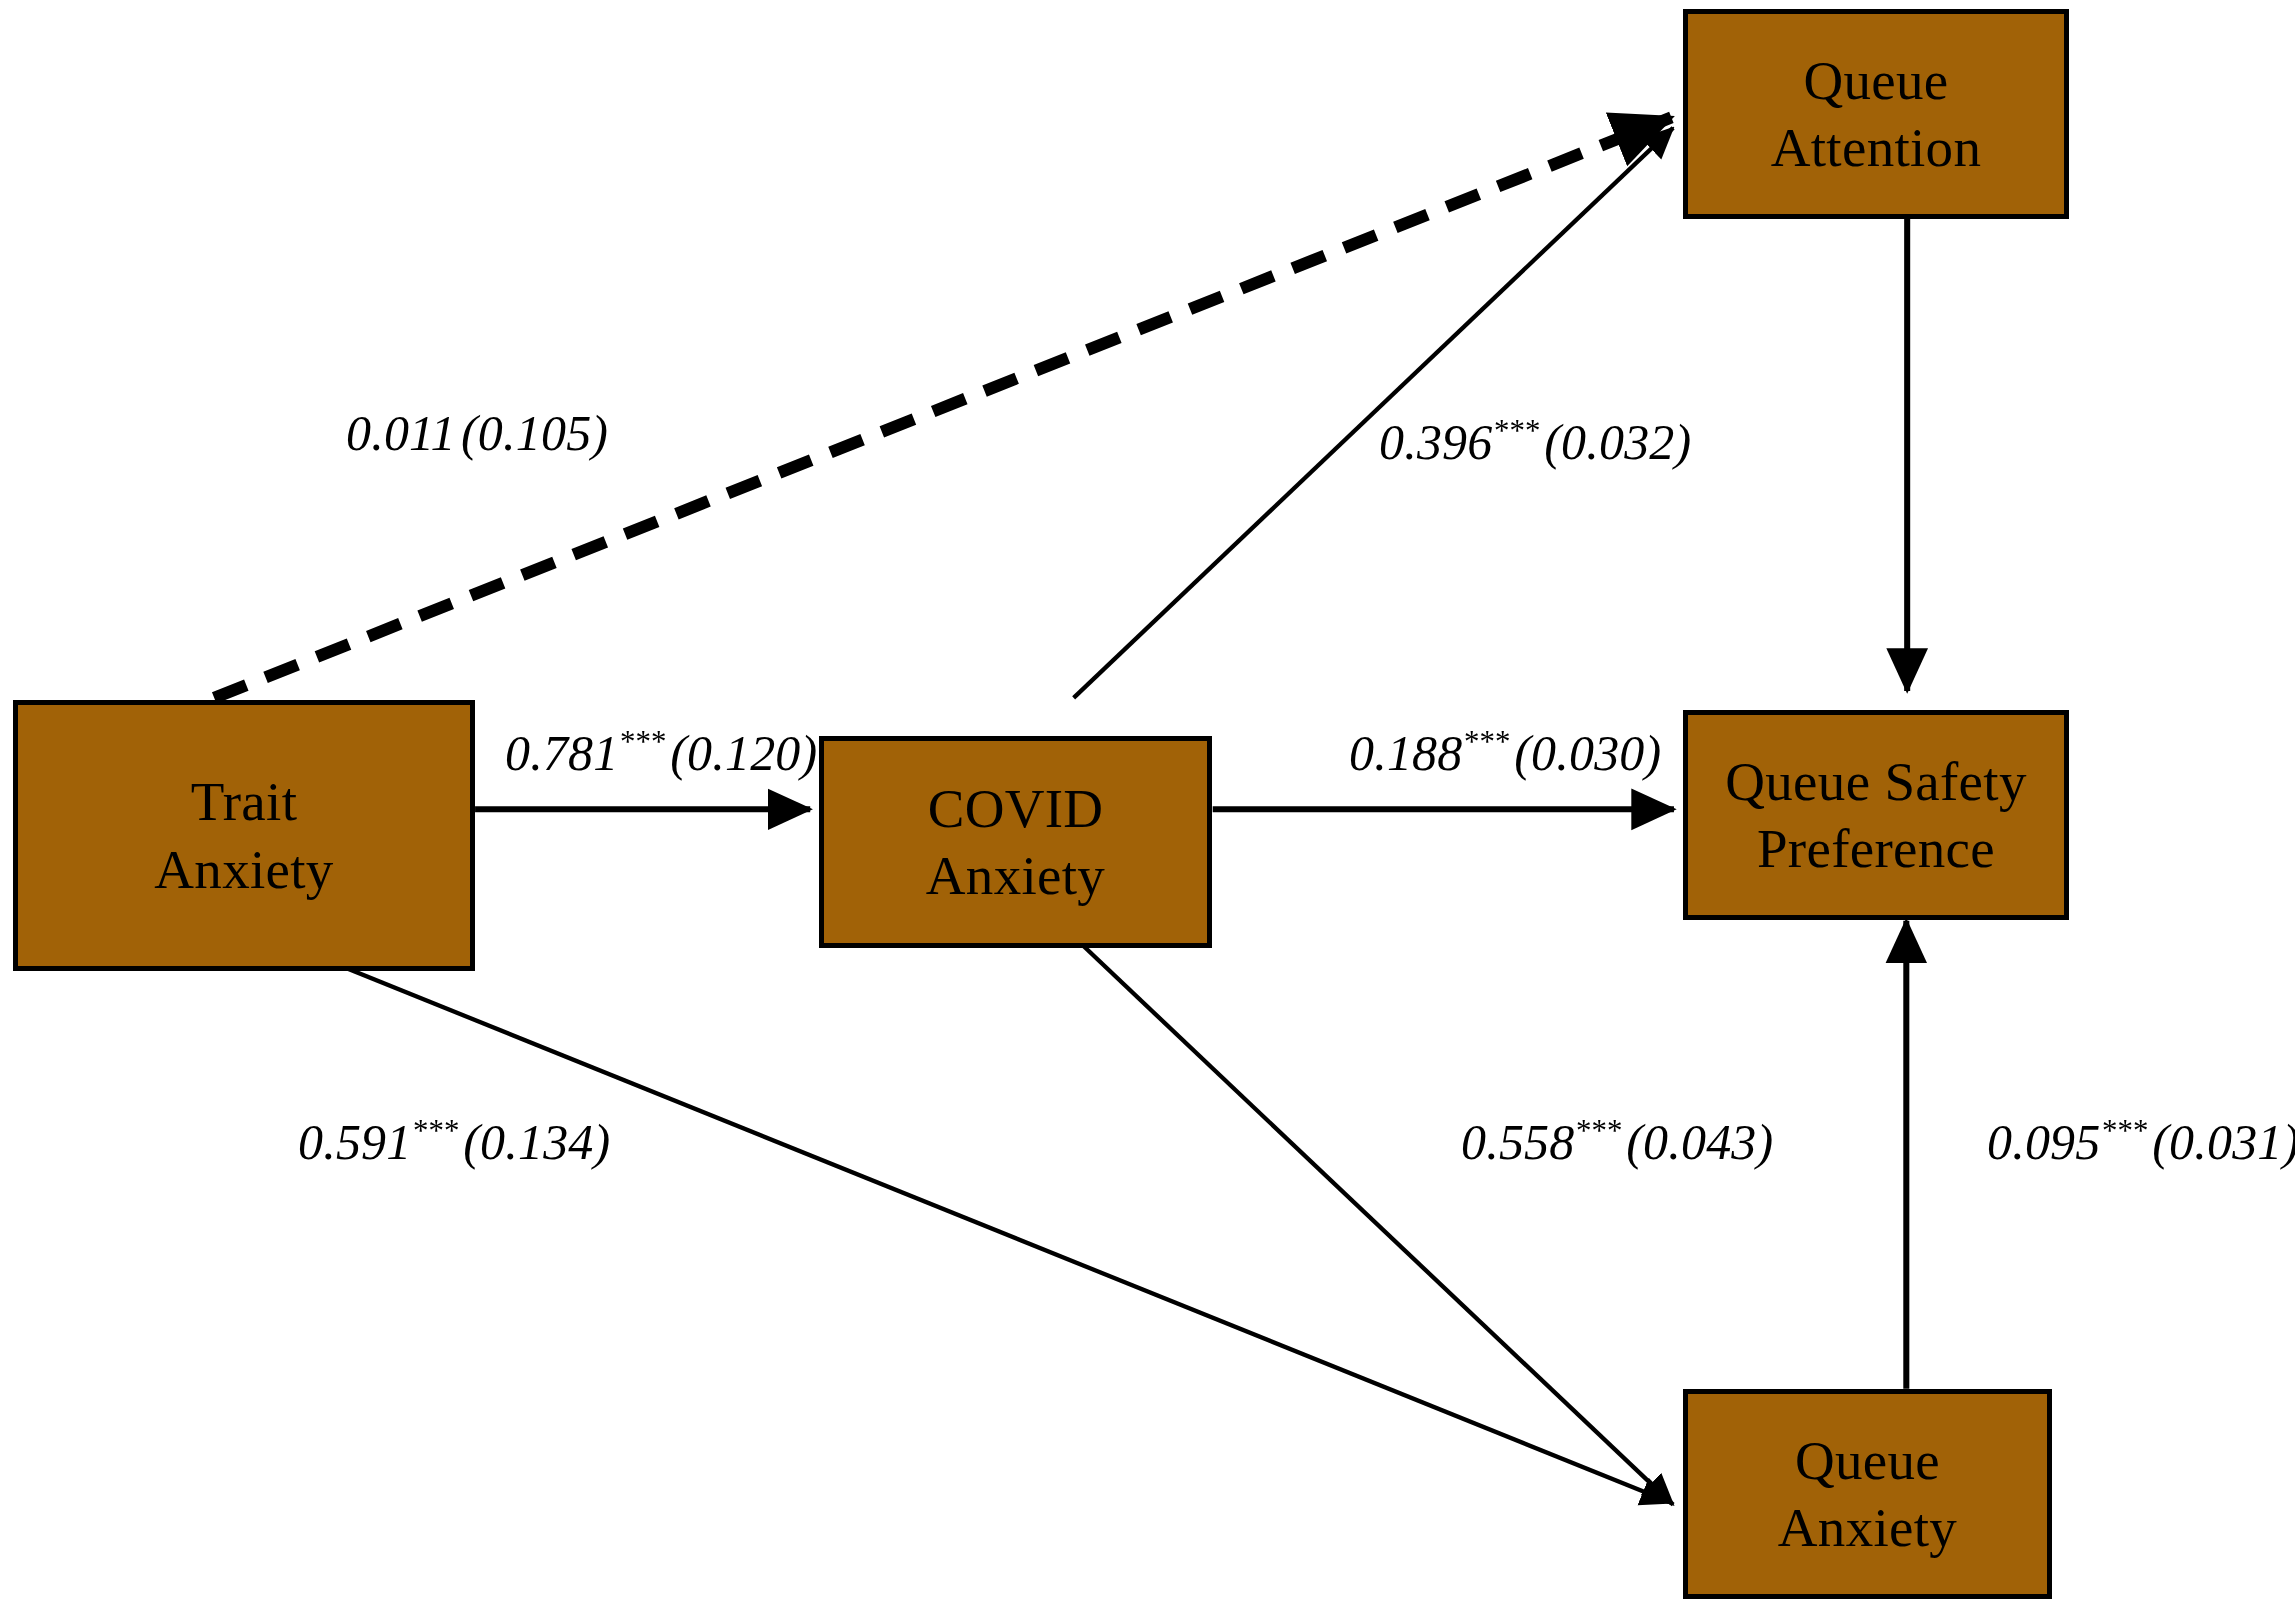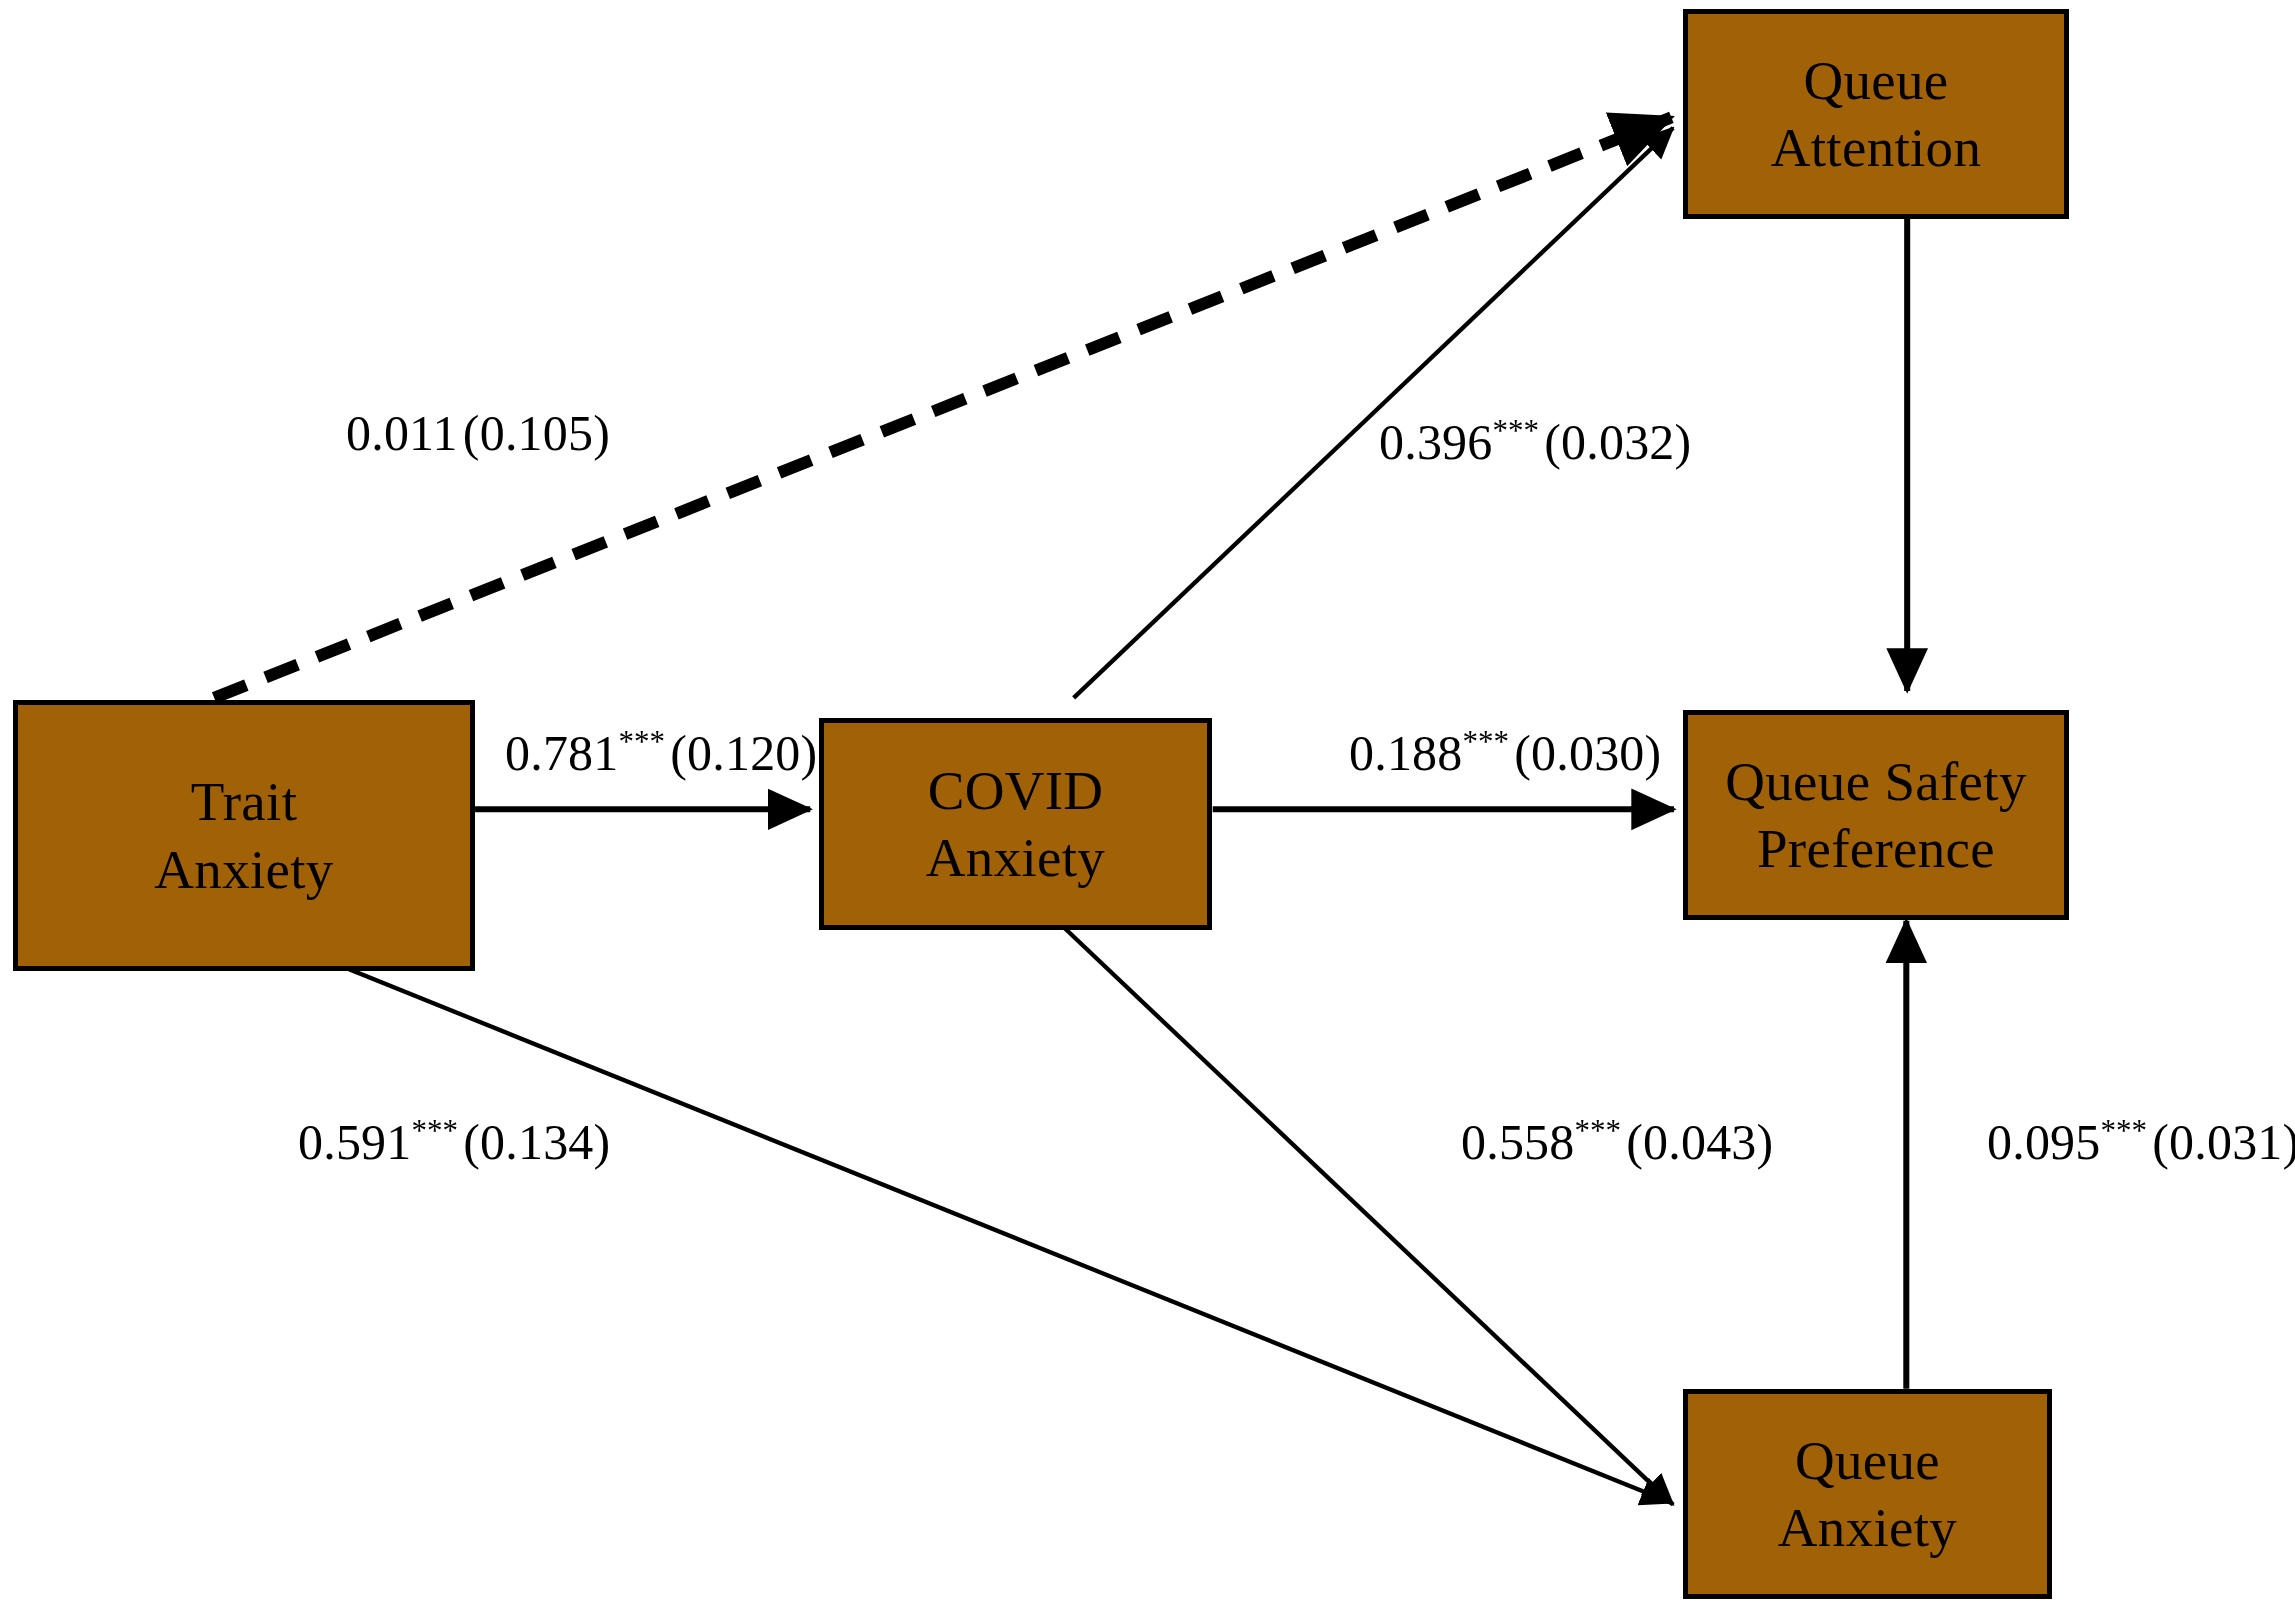--- a/index.html
+++ b/index.html
@@ -42,20 +42,21 @@
     z-index: 1;
     overflow: visible;
   }
   .edge-label {
     position: absolute;
     font-size: 50px;
     color: #000000;
     white-space: nowrap;
     z-index: 6;
     letter-spacing: 0.2px;
+    font-style: italic;
   }
   .edge-label sup {
     font-size: 0.62em;
     vertical-align: super;
     line-height: 0;
     letter-spacing: 0;
   }
   .edge-label .paren {
     margin-left: 5.2px;
   }
@@ -90,21 +91,21 @@
     <line x1="1215" y1="1058" x2="1937" y2="1742" stroke="#000000" stroke-width="5" marker-end="url(#arrowSolid)"></line>
 
     <line x1="2207" y1="1608" x2="2207" y2="1066" stroke="#000000" stroke-width="7" marker-end="url(#arrowSolid)"></line>
   </svg>
 
   <div class="node-box" style="left:13px; top:700px; width:462px; height:271px;">
     <div class="node-line">Trait</div>
     <div class="node-line">Anxiety</div>
   </div>
 
-  <div class="node-box" style="left:819px; top:718px; width:393px; height:212px;">
+  <div class="node-box" style="left:819px; top:736px; width:393px; height:212px;">
     <div class="node-line">COVID</div>
     <div class="node-line">Anxiety</div>
   </div>
 
   <div class="node-box" style="left:1683px; top:8.6px; width:386px; height:210px;">
     <div class="node-line">Queue</div>
     <div class="node-line">Attention</div>
   </div>
 
   <div class="node-box" style="left:1683px; top:702px; width:386px; height:210px;margin-top:8px;">

